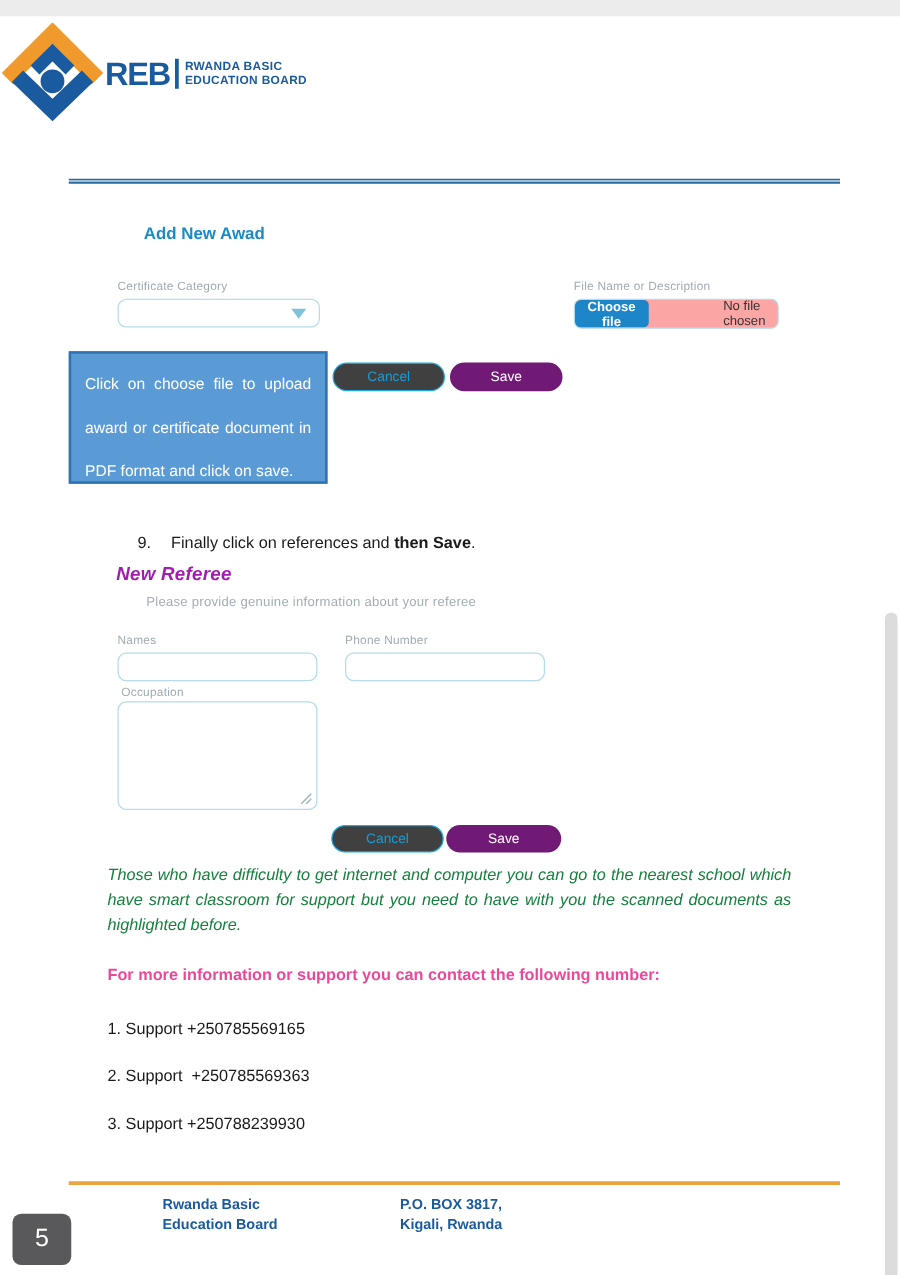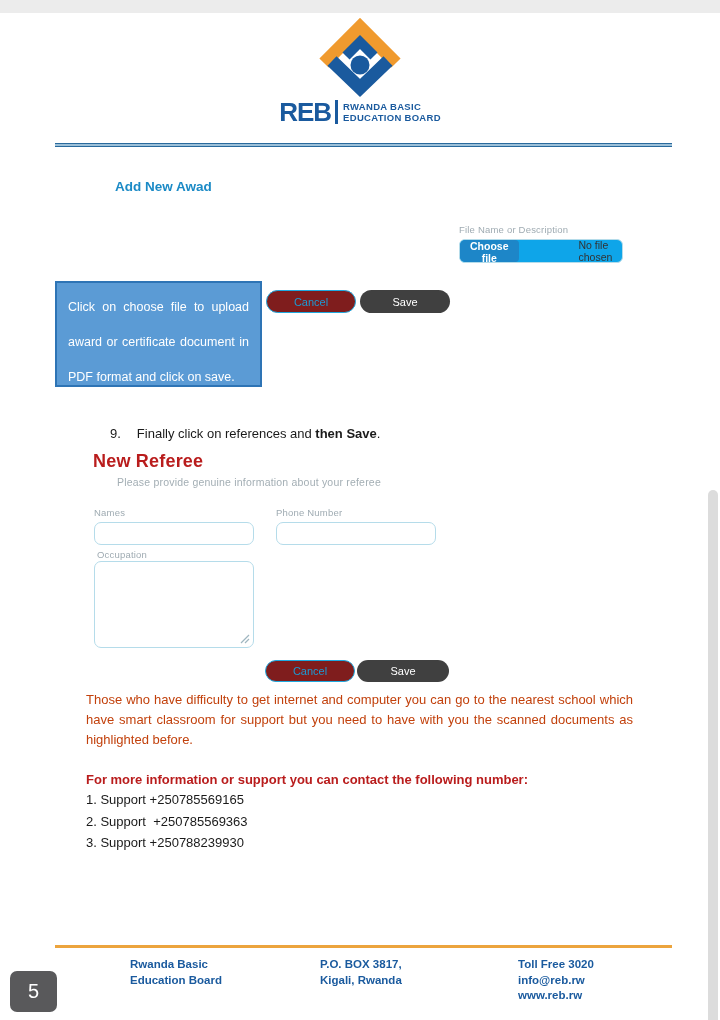--- a/index.html
+++ b/index.html
@@ -3,75 +3,75 @@
 <meta charset="utf-8">
 <style>
   * { margin: 0; padding: 0; box-sizing: border-box; }
   html, body { width: 720px; height: 1020px; background: #fff; }
   body { font-family: "Liberation Sans", sans-serif; position: relative; overflow: hidden; }
   #page { position: relative; width: 720px; height: 1020px; background: #fff; }
 
   .top-strip { position: absolute; left: 0; top: 0; width: 720px; height: 13px; background: #ececec; }
 
   
-  .logo { position: absolute; left: 0; right: 0; top: 18px; display: flex; flex-direction: column; align-items: center; }
+  .logo { position: absolute; left: 0; right: 0; top: 18px; display: flex; flex-direction: row; align-items: center; }
   .emblem { display: block; }
   .wordmark { display: flex; align-items: center; margin-top: 2px; }
   .reb-abbr { font-size: 26px; font-weight: bold; color: #1a5a9e; letter-spacing: -1px; line-height: 24px; }
   .logo-bar { width: 3px; height: 24px; background: #1a5a9e; margin: 0 5px 0 4px; }
   .org-name { display: flex; flex-direction: column; }
   .org-name span { font-size: 9.5px; font-weight: bold; color: #1a5a9e; line-height: 11px; letter-spacing: 0.3px; }
 
   .header-rule { position: absolute; left: 55px; width: 617px; top: 143px; height: 4px;
     background: linear-gradient(#2a6a9d 0 30%, #9cc0d8 30% 70%, #2a6a9d 70% 100%); }
 
   
   .award-title { position: absolute; left: 115px; top: 179px; font-size: 13.5px; font-weight: bold; color: #1b8ac6; }
   .field-group { position: absolute; }
   .field-label { display: block; font-size: 9.5px; color: #9fabb2; margin-bottom: 4px; letter-spacing: 0.2px; }
   .select-box { position: relative; width: 100%; height: 23px; background: #fff; border: 1px solid #b5dcea; border-radius: 7px; cursor: pointer; }
   .dropdown-caret { position: absolute; right: 10px; top: 7px; width: 0; height: 0;
     border-left: 6px solid transparent; border-right: 6px solid transparent; border-top: 8px solid #7ec3da; }
-  .file-field { display: flex; align-items: center; width: 100%; height: 24px; background: #0ea5e9; border: 1px solid #b5dcea; border-radius: 6px; overflow: hidden; gap: 12px; }
+  .file-field { display: flex; align-items: center; width: 100%; height: 24px; background: #fca5a5; border: 1px solid #b5dcea; border-radius: 6px; overflow: hidden; gap: 12px; }
   .choose-file-btn { height: 100%; background: #1d86c8; color: #fff; font-family: "Liberation Sans", sans-serif;
     font-size: 10.5px; font-weight: bold; border: none; padding: 0 10px; border-radius: 4px; cursor: pointer; }
   .file-status { font-size: 10.5px; color: #333; padding-left: 19px; margin-left: 29px; }
 
   
   .callout { position: absolute; left: 55px; top: 281px; width: 207px; height: 106px; background: #5b9bd5;
     border: 2px solid #2e74b5; color: #fff; font-size: 12.5px; line-height: 35px; padding: 7px 11px 0 11px;
     text-align: justify; text-justify: inter-word; }
   .callout b { font-weight: normal; }
 
   
   .btn-pill { position: absolute; height: 23px; border-radius: 12px; font-family: "Liberation Sans", sans-serif;
     font-size: 11px; cursor: pointer; text-align: center; }
-  .btn-cancel { background: #7f1d1d; border: 1.5px solid #1fa9df; color: #1b9ad4; }
-  .btn-save { background: #404040; border: none; color: #fff; }
+  .btn-cancel { background: #404040; border: 1.5px solid #1fa9df; color: #1b9ad4; }
+  .btn-save { background: #701a75; border: none; color: #fff; }
 
   
   .step9 { position: absolute; left: 110px; top: 426px; font-size: 13px; color: #1a1a1a; display: flex; }
   .step9-num { margin-right: 16px; }
 
   
-  .referee-title { position: absolute; left: 93px; top: 451px; font-size: 18px; font-weight: bold; color: #b91c1c; letter-spacing: 0.2px; }
+  .referee-title { position: absolute; left: 93px; top: 451px; font-size: 15px; font-weight: bold; color: #a21caf; letter-spacing: 0.2px; font-style: italic; }
   .referee-subtitle { position: absolute; left: 93px; top: 476px; font-size: 10.5px; color: #a3aeb4; letter-spacing: 0.2px; padding-left: 24px; }
   .text-input { width: 100%; height: 23px; background: #fff; border: 1px solid #b5dcea; border-radius: 7px; outline: none;
     font-family: "Liberation Sans", sans-serif; font-size: 11px; padding: 0 8px; color: #333; }
   .occupation-wrap { position: absolute; left: 94px; top: 561px; width: 160px; height: 87px; }
   .occupation-area { width: 100%; height: 100%; background: #fff; border: 1px solid #b5dcea; border-radius: 7px; resize: none;
     outline: none; font-family: "Liberation Sans", sans-serif; font-size: 11px; padding: 5px 8px; color: #333; }
   .resize-handle { position: absolute; right: 4px; bottom: 4px; pointer-events: none; }
 
   
-  .paragraph { position: absolute; left: 86px; top: 690px; width: 547px; font-size: 13px; color: #c2410c;
-    line-height: 20px; text-align: justify; text-justify: inter-word; }
-  .support-heading { position: absolute; left: 86px; top: 772px; font-size: 13px; font-weight: bold; color: #b91c1c; }
+  .paragraph { position: absolute; left: 86px; top: 690px; width: 547px; font-size: 13px; color: #15803d;
+    line-height: 20px; text-align: justify; text-justify: inter-word; font-style: italic; }
+  .support-heading { position: absolute; left: 86px; top: 772px; font-size: 13px; font-weight: bold; color: #ec4899; }
   .support-list { position: absolute; left: 86px; top: 792px; font-size: 13px; color: #1a1a1a; }
-  .support-list span { display: block; margin-bottom: 6.5px; white-space: pre; }
+  .support-list span { display: block; margin-bottom: 6.5px; white-space: pre; margin-top: 23px; }
 
   
   .footer-rule { position: absolute; left: 55px; width: 617px; top: 945px; height: 2.5px; background: #eca43d; }
   .footer-col { position: absolute; top: 957px; }
   .footer-col span { display: block; font-size: 11.5px; font-weight: bold; color: #1a5a9e; line-height: 15.5px; }
   .footer-col1 { left: 130px; }
   .footer-col2 { left: 320px; }
   .footer-col3 { left: 518px; }
 
   .page-badge { position: absolute; left: 10px; top: 971px; width: 47px; height: 41px; background: #59595b;
@@ -100,20 +100,26 @@
         <span>RWANDA BASIC</span>
         <span>EDUCATION BOARD</span>
       </span>
     </div>
   </div>
 
   <div class="header-rule"></div>
 
   <div class="award-title">Add New Awad</div>
 
+  <div class="field-group" style="left:94px; top:224px; width:162px;">
+    <span class="field-label">Certificate Category</span>
+    <div class="select-box">
+      <span class="dropdown-caret"></span>
+    </div>
+  </div>
 
 
   <div class="field-group" style="left:459px; top:224px; width:164px;">
     <span class="field-label">File Name or Description</span>
     <div class="file-field">
       <button class="choose-file-btn">Choose file</button>
       <span class="file-status">No file chosen</span>
     </div>
   </div>
 
@@ -164,23 +170,18 @@
 
   <div class="footer-rule"></div>
   <div class="footer-col footer-col1">
     <span>Rwanda Basic</span>
     <span>Education Board</span>
   </div>
   <div class="footer-col footer-col2">
     <span>P.O. BOX 3817,</span>
     <span>Kigali, Rwanda</span>
   </div>
-  <div class="footer-col footer-col3">
-    <span>Toll Free 3020</span>
-    <span>info@reb.rw</span>
-    <span>www.reb.rw</span>
-  </div>
 
   <div class="page-badge">5</div>
 
   <div class="scrollbar"></div>
 
 </div>
 
 </body></html>

